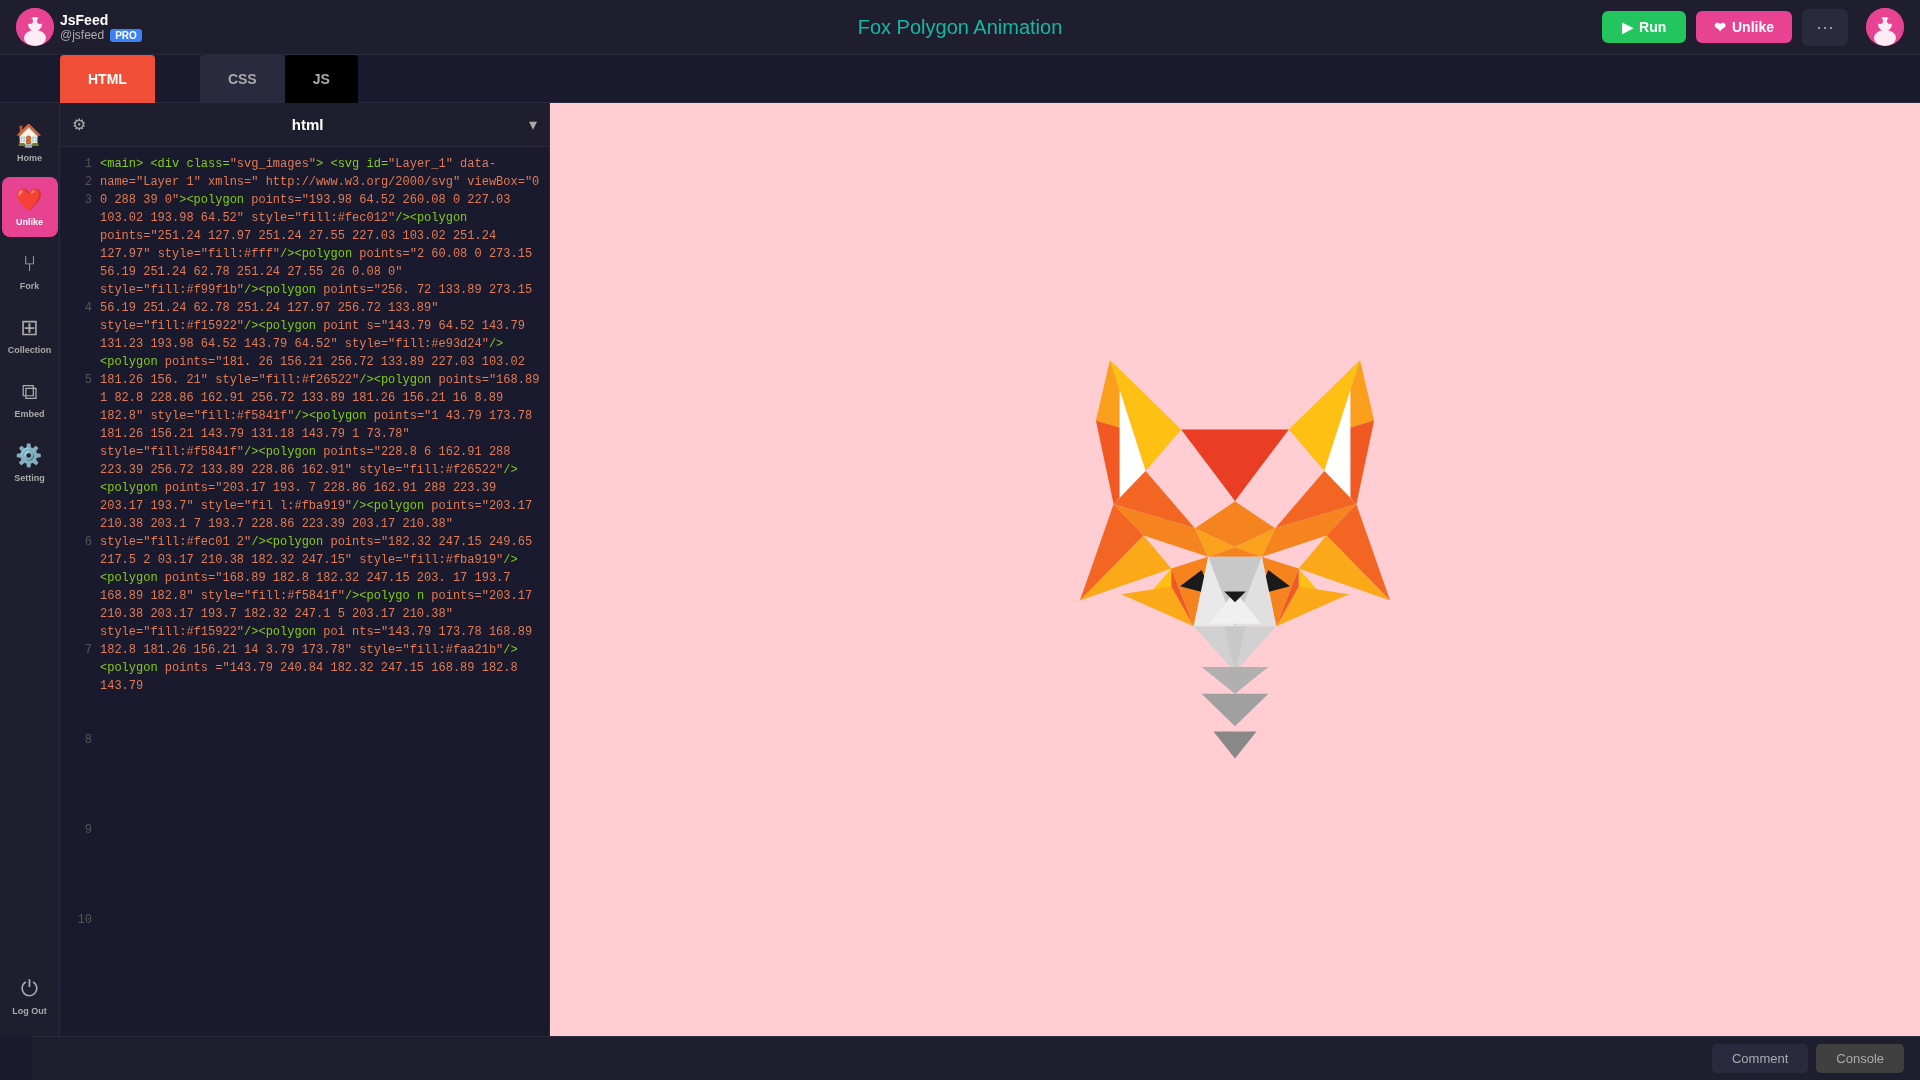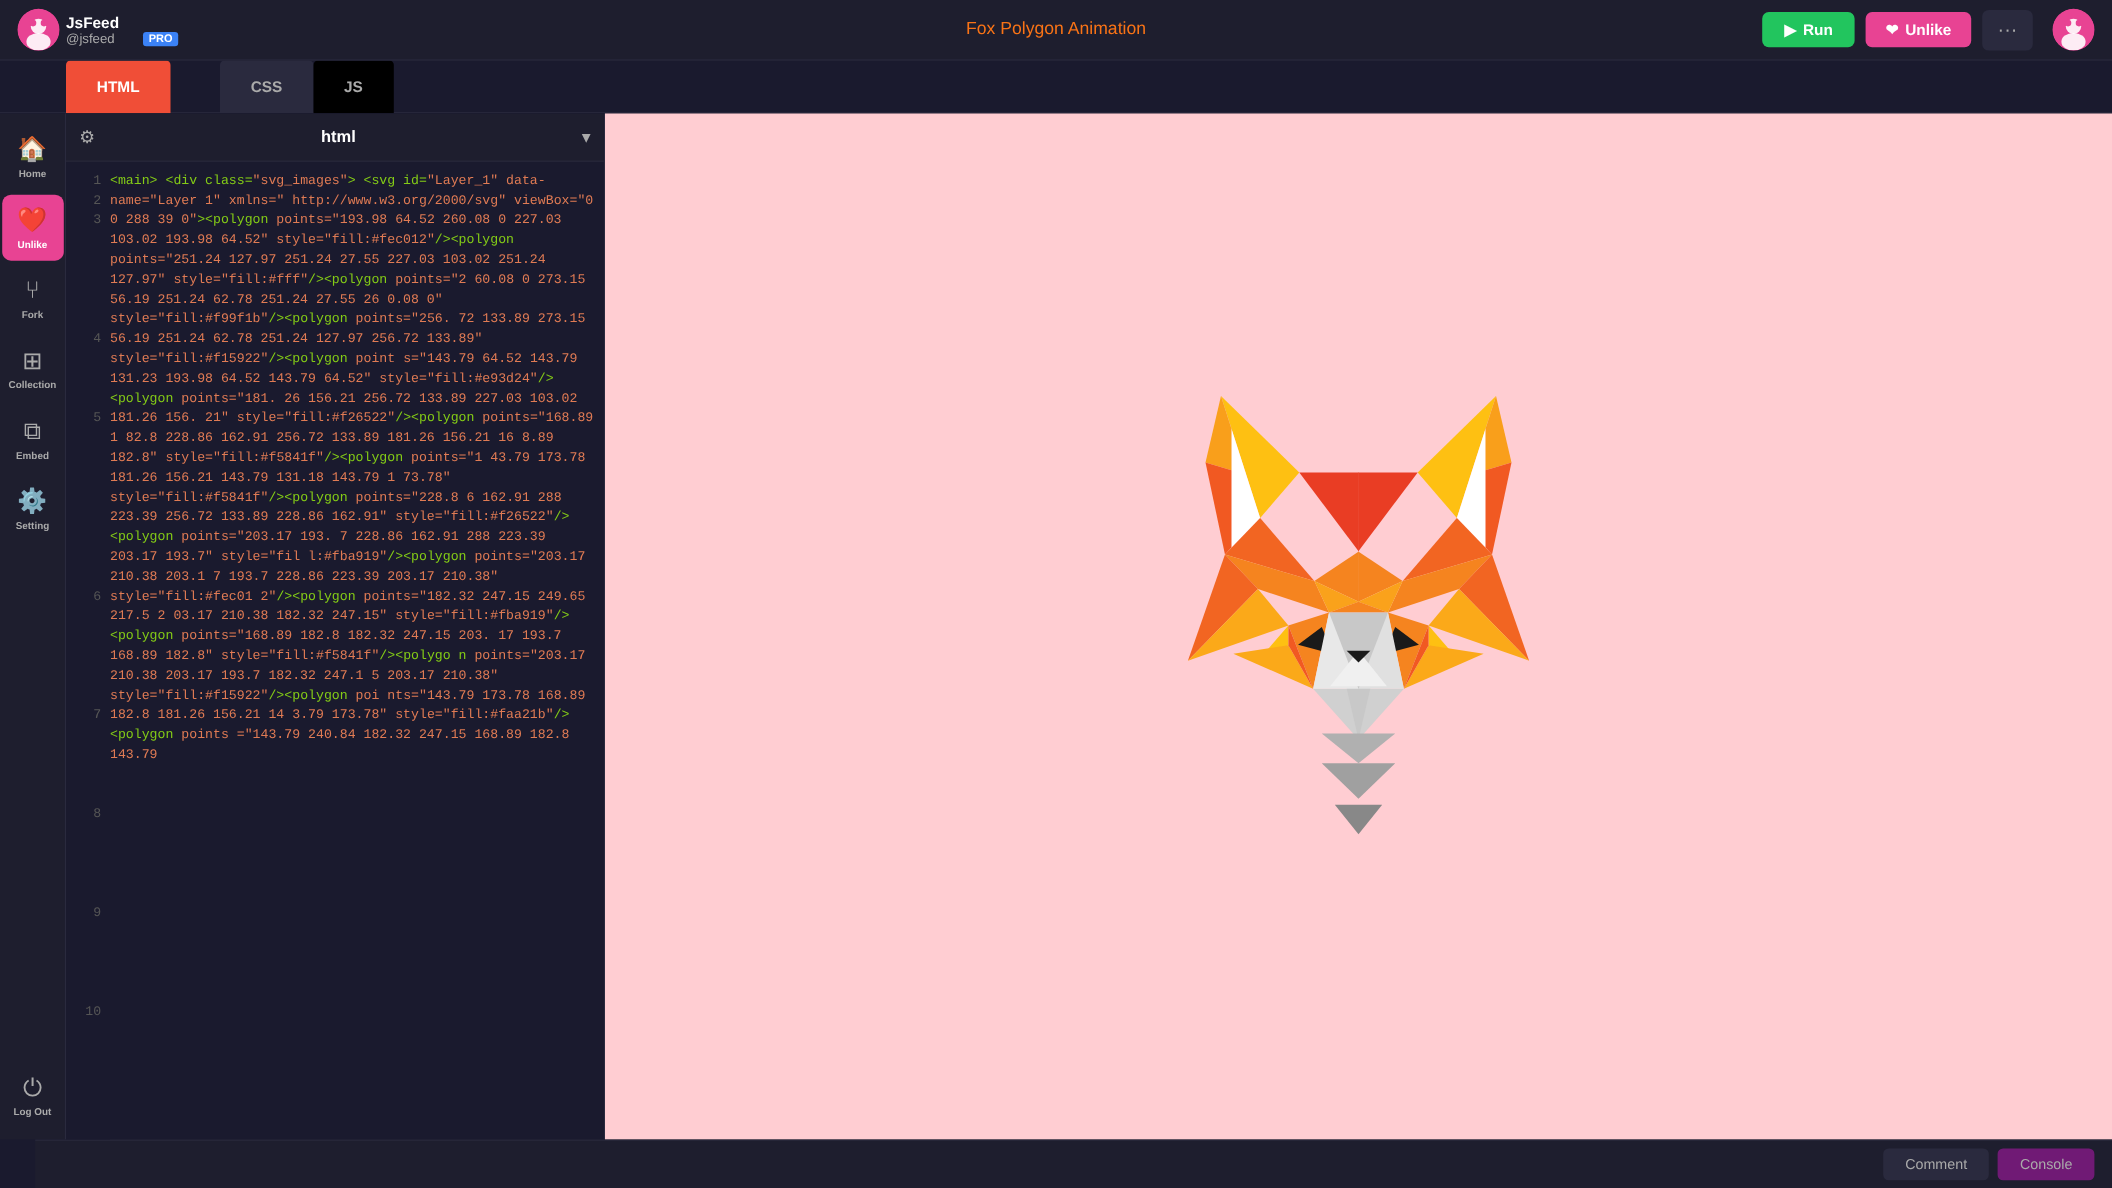--- a/index.html
+++ b/index.html
@@ -34,29 +34,28 @@
     .username { font-weight: bold; font-size: 14px; color: #fff; }
     .handle-row { display: flex; align-items: center; gap: 6px; }
     .handle { font-size: 12px; color: #aaa; }
     .pro-badge {
       background: #3b82f6;
       color: #fff;
       font-size: 10px;
       font-weight: bold;
       padding: 1px 5px;
       border-radius: 3px;
-      margin-left: 20px;
     }
     .topbar-center {
       position: absolute;
       left: 50%;
       transform: translateX(-50%);
-      font-size: 16px;
+      font-size: 20px;
       font-weight: 500;
-      color: #f97316;
+      color: #14b8a6;
     }
     .topbar-right {
       margin-left: auto;
       display: flex;
       align-items: center;
       gap: 10px;
     }
     .btn-run {
       background: #22c55e;
       color: #fff;
@@ -258,21 +257,21 @@
     .btn-comment {
       background: #2a2a3e;
       color: #aaa;
       border: none;
       padding: 7px 20px;
       border-radius: 5px;
       font-size: 13px;
       cursor: pointer;
     }
     .btn-console {
-      background: #701a75;
+      background: #404040;
       color: #aaa;
       border: none;
       padding: 7px 20px;
       border-radius: 5px;
       font-size: 13px;
       cursor: pointer;
     }
   </style>
 </head>
 <body>

